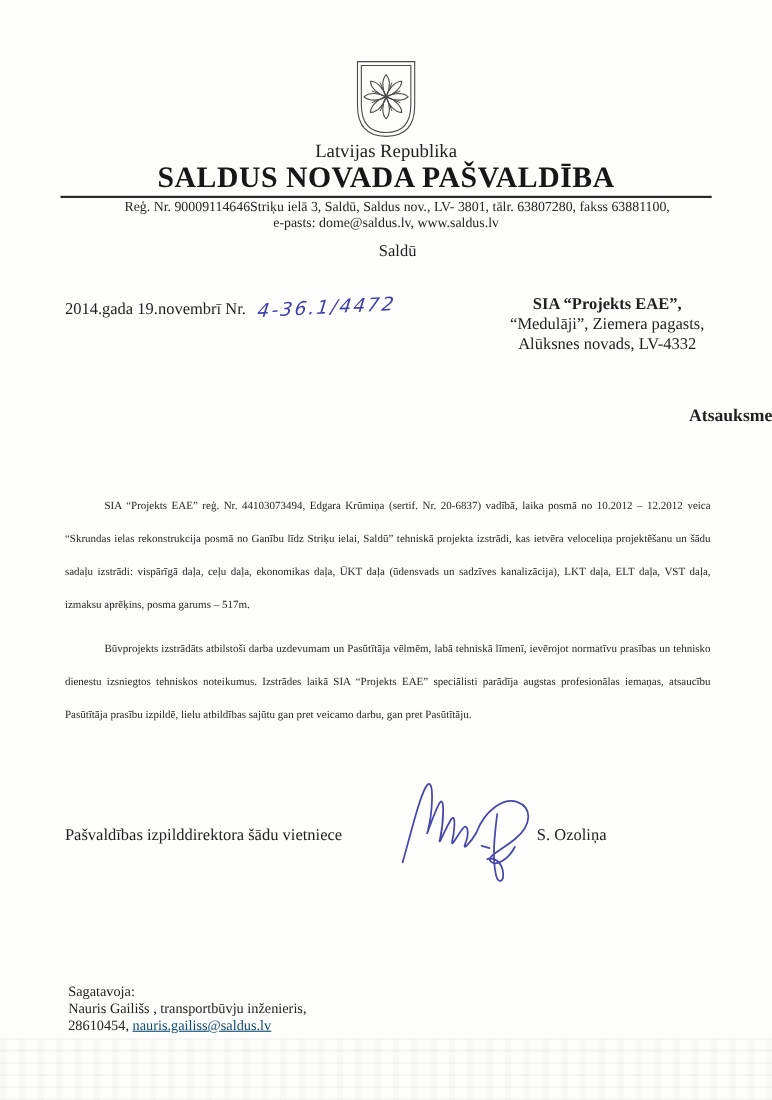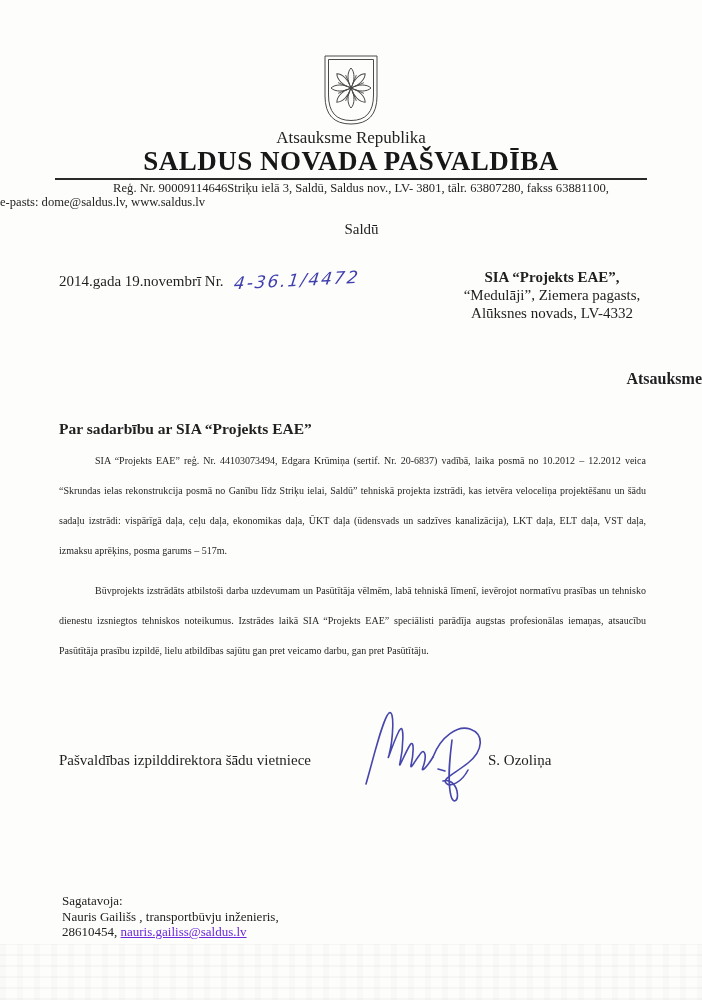--- a/index.html
+++ b/index.html
@@ -39,21 +39,21 @@
   .head-rule{
     position:absolute; top:178px; left:55px; width:592px;
     border-top:2px solid #2a2a2a; height:0;
   }
   .reg-line{
     position:absolute; top:181px; left:0; right:0;
     text-align:center; font-size:12.6px; color:#242424;padding-left:20px;
   }
   .contact-line{
     position:absolute; top:195px; left:0; right:0;
-    font-size:12.6px; color:#242424;
+    text-align:center; font-size:12.6px; color:#242424;
   }
   .place{
     position:absolute; top:221px; left:0; right:0;
     text-align:center; font-size:15px;margin-left:21px;
   }
   .date-line{
     position:absolute; top:270px; left:59px;
     font-size:15px; white-space:nowrap;
   }
   .handwritten-number{
@@ -94,21 +94,21 @@
     position:absolute; top:694px; left:352px;
   }
   .sign-name{
     position:absolute; top:752px; left:488px; font-size:15px;
   }
   .footer{
     position:absolute; top:893px; left:62px;
     font-size:13px; line-height:15.5px; color:#222;
   }
   .email-link{
-    color:#6d28d9; text-decoration:underline; cursor:pointer;
+    color:#0c4a6e; text-decoration:underline; cursor:pointer;
   }
 </style>
 </head>
 <body>
 
 <div class="page">
 
   <svg class="emblem" width="58" height="74" viewBox="0 0 58 74">
     <g fill="none" stroke="#4a4a4a" stroke-width="1">
       <path d="M3,2 H55 V42 Q55,70 29,70 Q3,70 3,42 Z"></path>
@@ -129,39 +129,38 @@
           <line x1="0" y1="-4" x2="0" y2="-14" transform="rotate(157.5)"></line>
           <line x1="0" y1="-4" x2="0" y2="-14" transform="rotate(202.5)"></line>
           <line x1="0" y1="-4" x2="0" y2="-14" transform="rotate(247.5)"></line>
           <line x1="0" y1="-4" x2="0" y2="-14" transform="rotate(292.5)"></line>
           <line x1="0" y1="-4" x2="0" y2="-14" transform="rotate(337.5)"></line>
         </g>
       </g>
     </g>
   </svg>
 
-  <div class="country">Atsauksme Republika</div>
+  <div class="country">Latvijas Republika</div>
   <h1 class="org-title">SALDUS NOVADA PAŠVALDĪBA</h1>
   <div class="head-rule"></div>
   <div class="reg-line">Reģ. Nr. 90009114646Striķu ielā 3, Saldū, Saldus nov., LV- 3801, tālr. 63807280, fakss 63881100,</div>
   <div class="contact-line">e-pasts: dome@saldus.lv, www.saldus.lv</div>
   <div class="place">Saldū</div>
 
   <div class="date-line">
     <span>2014.gada 19.novembrī Nr.</span><span class="handwritten-number">4-36.1/4472</span>
   </div>
 
   <div class="recipient">
     <div class="name">SIA “Projekts EAE”,</div>
     <div>“Medulāji”, Ziemera pagasts,</div>
     <div>Alūksnes novads, LV-4332</div>
   </div>
 
   <h2 class="doc-title">Atsauksme</h2>
-  <h3 class="subject">Par sadarbību ar SIA “Projekts EAE”</h3>
 
   <p class="body-par par1">SIA “Projekts EAE” reģ. Nr. 44103073494, Edgara Krūmiņa (sertif. Nr. 20-6837) vadībā, laika posmā no 10.2012 – 12.2012 veica “Skrundas ielas rekonstrukcija posmā no Ganību līdz Striķu ielai, Saldū” tehniskā projekta izstrādi, kas ietvēra veloceliņa projektēšanu un šādu sadaļu izstrādi: vispārīgā daļa, ceļu daļa, ekonomikas daļa, ŪKT daļa (ūdensvads un sadzīves kanalizācija), LKT daļa, ELT daļa, VST daļa, izmaksu aprēķins, posma garums – 517m.</p>
   <p class="body-par par2">Būvprojekts izstrādāts atbilstoši darba uzdevumam un Pasūtītāja vēlmēm, labā tehniskā līmenī, ievērojot normatīvu prasības un tehnisko dienestu izsniegtos tehniskos noteikumus. Izstrādes laikā SIA “Projekts EAE” speciālisti parādīja augstas profesionālas iemaņas, atsaucību Pasūtītāja prasību izpildē, lielu atbildības sajūtu gan pret veicamo darbu, gan pret Pasūtītāju.</p>
 
   <span class="sign-role">Pašvaldības izpilddirektora šādu vietniece</span>
 
   <svg class="signature-svg" width="150" height="118" viewBox="0 0 150 118">
     <g fill="none" stroke="#4646ac" stroke-width="1.6" stroke-linecap="round">
       <path d="M14,90 C22,62 31,24 37,19 C43,15 41,46 37,61 C34,71 41,49 47,37
                C53,26 51,56 48,69 C46,77 53,59 58,51 C63,44 61,63 59,71

